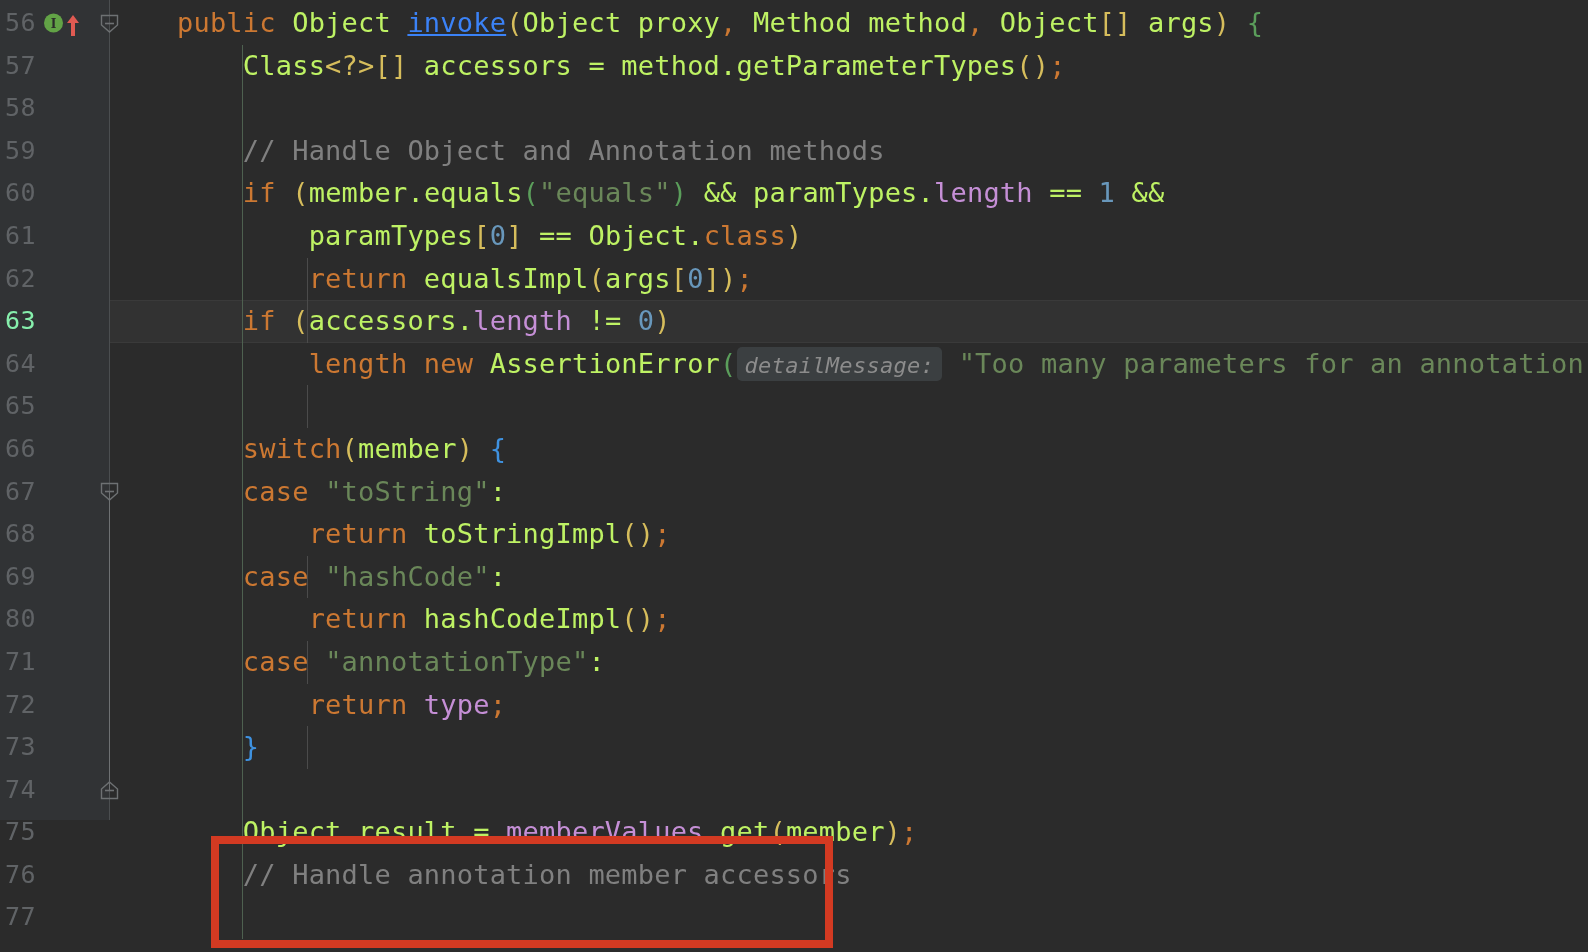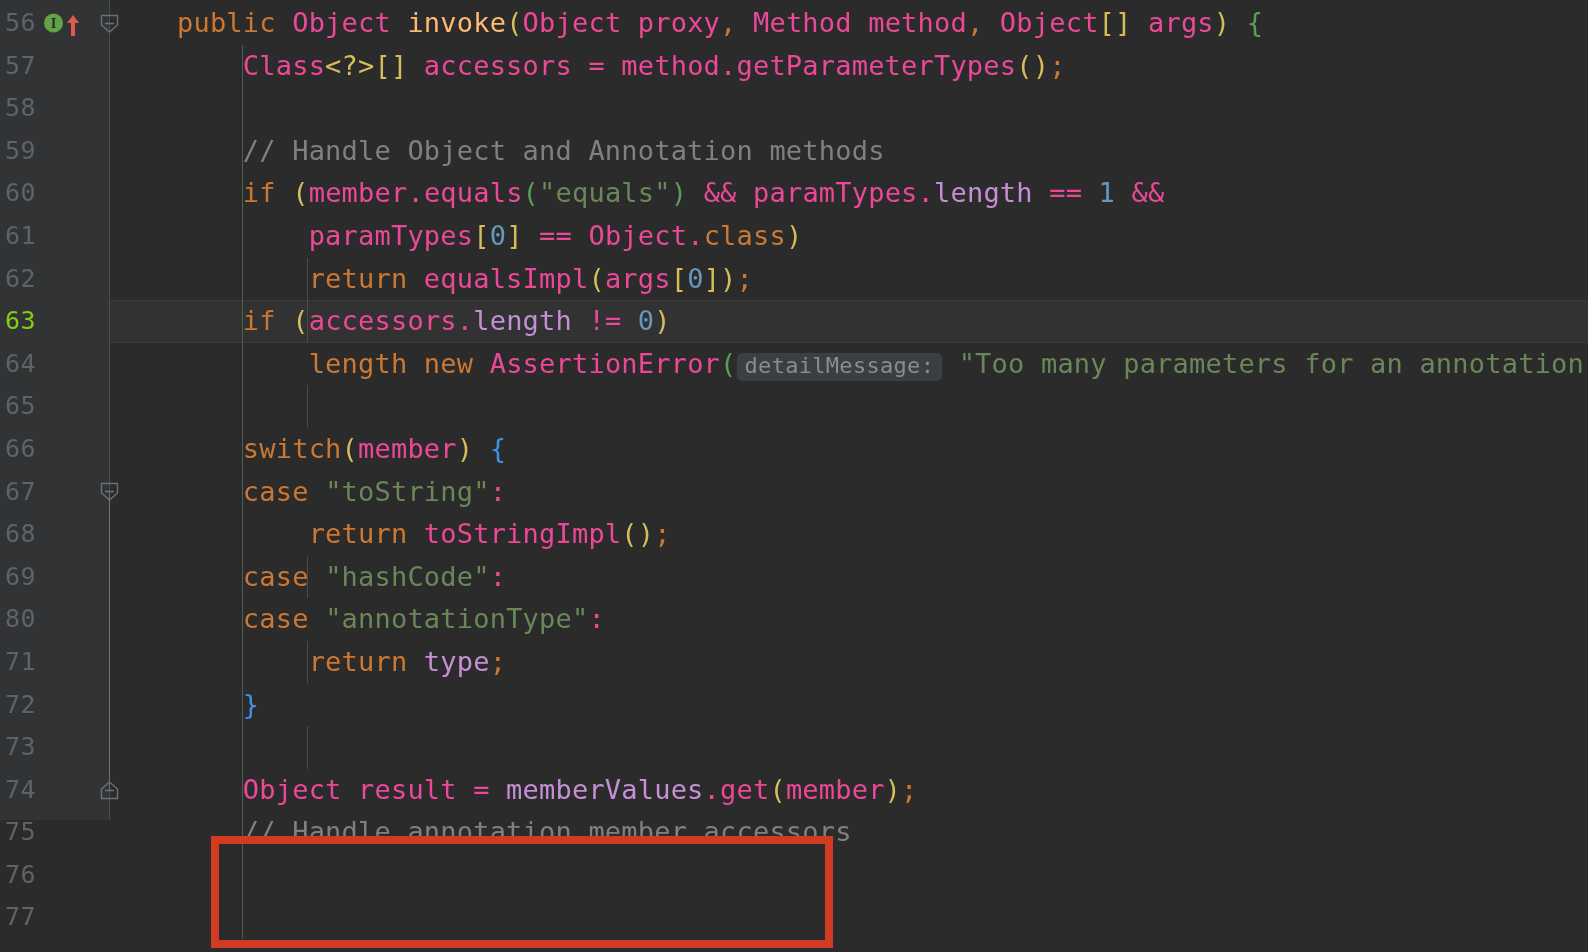--- a/index.html
+++ b/index.html
@@ -42,21 +42,21 @@
     position: absolute;
     right: 74px;
     top: 0;
     font-size: 25px;
     line-height: 42.6px;
     color: #606366;
     letter-spacing: 0.5px;
     text-align: right;
     white-space: nowrap;
   }
-  .lnum.current { color: #84cc16; }
+  .lnum.current { color: #86efac; }
 
   
   .marker-impl {
     position: absolute;
     left: 44px;
     top: 50%;
     transform: translateY(-50%);
     width: 19px; height: 19px;
     border-radius: 50%;
     background: #62a346;
@@ -137,40 +137,41 @@
     line-height: 42.6px;
     white-space: pre;
     font-size: 27px;
     letter-spacing: 0.2px;
     color: #a9b7c6;
   }
   .pad { padding-left: 67px; }
 
   
   .kw   { color: #cc7832; }
-  .ident{ color: #ec4899; }
-  .meth { color: #fdba74; }
+  .ident{ color: #bef264; }
+  .meth { color: #3b82f6; text-decoration: underline; }
   .field{ color: #c58fd6; }
   .str  { color: #6a8759; }
   .num  { color: #6897bb; }
   .cmt  { color: #808080; margin-top: 13px; }
   .br-y { color: #d6bd5c; }
   .br-g { color: #5b9e5b; }
   .br-b { color: #3f92e0; }
   .punc { color: #cc7832; }
   .op   { color: #a9b7c6; }
 
   
   .hint {
     background: #3b3f41;
     color: #8c8c8c;
     border-radius: 5px;
-    padding: 0 8px 3px 8px;
+    padding: 6px 8px 3px 8px;
     font-size: 22px;
     letter-spacing: 0.3px;
+    font-style: italic;
   }
 
   
   .annot-box {
     position: absolute;
     border-style: solid;
     box-sizing: border-box;
     z-index: 9;
     pointer-events: none;
   }
@@ -200,20 +201,21 @@
         <div class="crow pad"><span class="op">    </span><span class="kw">if</span><span class="op"> </span><span class="br-y">(</span><span class="ident">member.equals</span><span class="br-g">(</span><span class="str">"equals"</span><span class="br-g">)</span><span class="ident"> &amp;&amp; paramTypes.</span><span class="field">length</span><span class="ident"> == </span><span class="num">1</span><span class="ident"> &amp;&amp;</span></div>
         <div class="crow pad"><span class="ident">        paramTypes</span><span class="br-y">[</span><span class="num">0</span><span class="br-y">]</span><span class="ident"> == Object.</span><span class="kw">class</span><span class="br-y">)</span></div>
         <div class="crow pad"><span class="op">        </span><span class="kw">return</span><span class="ident"> equalsImpl</span><span class="br-y">(</span><span class="ident">args</span><span class="br-y">[</span><span class="num">0</span><span class="br-y">]</span><span class="br-y">)</span><span class="punc">;</span></div>
         <div class="crow pad"><span class="op">    </span><span class="kw">if</span><span class="op"> </span><span class="br-y">(</span><span class="ident">accessors.</span><span class="field">length</span><span class="ident"> != </span><span class="num">0</span><span class="br-y">)</span></div>
         <div class="crow pad"><span class="op">        </span><span class="kw">length</span><span class="op"> </span><span class="kw">new</span><span class="ident"> AssertionError</span><span class="br-g">(</span><span class="hint" style="background: rgb(59, 63, 65); color: rgb(140, 140, 140);">detailMessage:</span> <span class="str">"Too many parameters for an annotation method"</span></div>
         <div class="crow pad">&nbsp;</div>
         <div class="crow pad"><span class="op">    </span><span class="kw">switch</span><span class="br-y">(</span><span class="ident">member</span><span class="br-y">)</span><span class="op"> </span><span class="br-b">{</span></div>
         <div class="crow pad"><span class="op">    </span><span class="kw">case</span><span class="op"> </span><span class="str">"toString"</span><span class="ident">:</span></div>
         <div class="crow pad"><span class="op">        </span><span class="kw">return</span><span class="ident"> toStringImpl</span><span class="br-y">()</span><span class="punc">;</span></div>
         <div class="crow pad"><span class="op">    </span><span class="kw">case</span><span class="op"> </span><span class="str">"hashCode"</span><span class="ident">:</span></div>
+        <div class="crow pad"><span class="op">        </span><span class="kw">return</span><span class="ident"> hashCodeImpl</span><span class="br-y">()</span><span class="punc">;</span></div>
         <div class="crow pad"><span class="op">    </span><span class="kw">case</span><span class="op"> </span><span class="str">"annotationType"</span><span class="ident">:</span></div>
         <div class="crow pad"><span class="op">        </span><span class="kw">return</span><span class="op"> </span><span class="field">type</span><span class="punc">;</span></div>
         <div class="crow pad"><span class="op">    </span><span class="br-b">}</span></div>
         <div class="crow pad">&nbsp;</div>
         <div class="crow pad"><span class="ident">    Object result = </span><span class="field">memberValues</span><span class="ident">.get</span><span class="br-y">(</span><span class="ident">member</span><span class="br-y">)</span><span class="punc">;</span></div>
         <div class="crow pad"><span class="cmt">    // Handle annotation member accessors</span></div>
       </div>
   </div>
 
   <div class="gutter">

